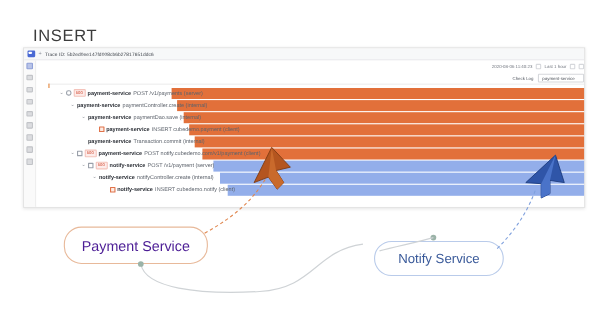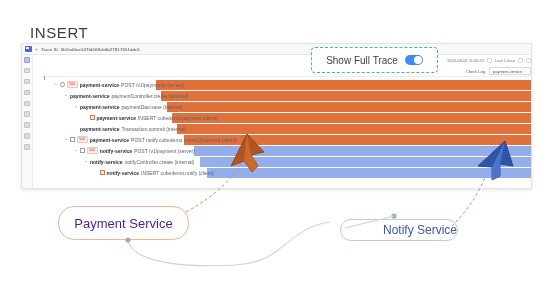--- a/index.html
+++ b/index.html
@@ -277,23 +277,22 @@
     left: 58px; top: 206px;
     width: 131px; height: 34px;
     border: 1.4px solid #e8b99a;
   }
   .callout-payment .ctext {
     font-size: 13px;
     color: #4c1d95;
   }
   .callout-notify {
     left: 340px; top: 219px;
-    width: 118px; height: 22px;
+    width: 118px; height: 32px;
     border: 1.4px solid #b9cbea;
-    justify-content: flex-end;
   }
   .callout-notify .ctext {
     font-size: 12px;
     color: #3a5a9a;
   }
 
   
   .overlay {
     position: absolute;
     left: 0; top: 0;
@@ -425,26 +424,20 @@
               <span class="caret blank">⌄</span>
               <span class="sq orange"></span>
               <span class="svc">notify-service</span>
               <span class="op">INSERT cubedemo.notify (client)</span>
             </div>
           </div>
         </div>
     </div>
   </div>
 
-  <div class="show-full-trace">
-    <span class="sft-label">Show Full Trace</span>
-    <span class="toggle">
-        <span class="knob"></span>
-      </span>
-  </div>
 
   <svg class="overlay" viewBox="0 0 553 301">
 
     <path d="M186 212 C 215 196, 232 180, 244 158" stroke="#e0864e" stroke-width="1" fill="none" stroke-dasharray="3,2.5"></path>
 
     <g>
       <path d="M247 134 L 231 166 L 244 161 L 252 172 L 258 166 L 251 155 L 264 152 Z" fill="#b4551f" stroke="#7d3a12" stroke-width="0.8" stroke-linejoin="round"></path>
       <path d="M247 134 L 244 161 L 252 172 L 258 166 L 251 155 Z" fill="#c96a2c"></path>
     </g>
 

